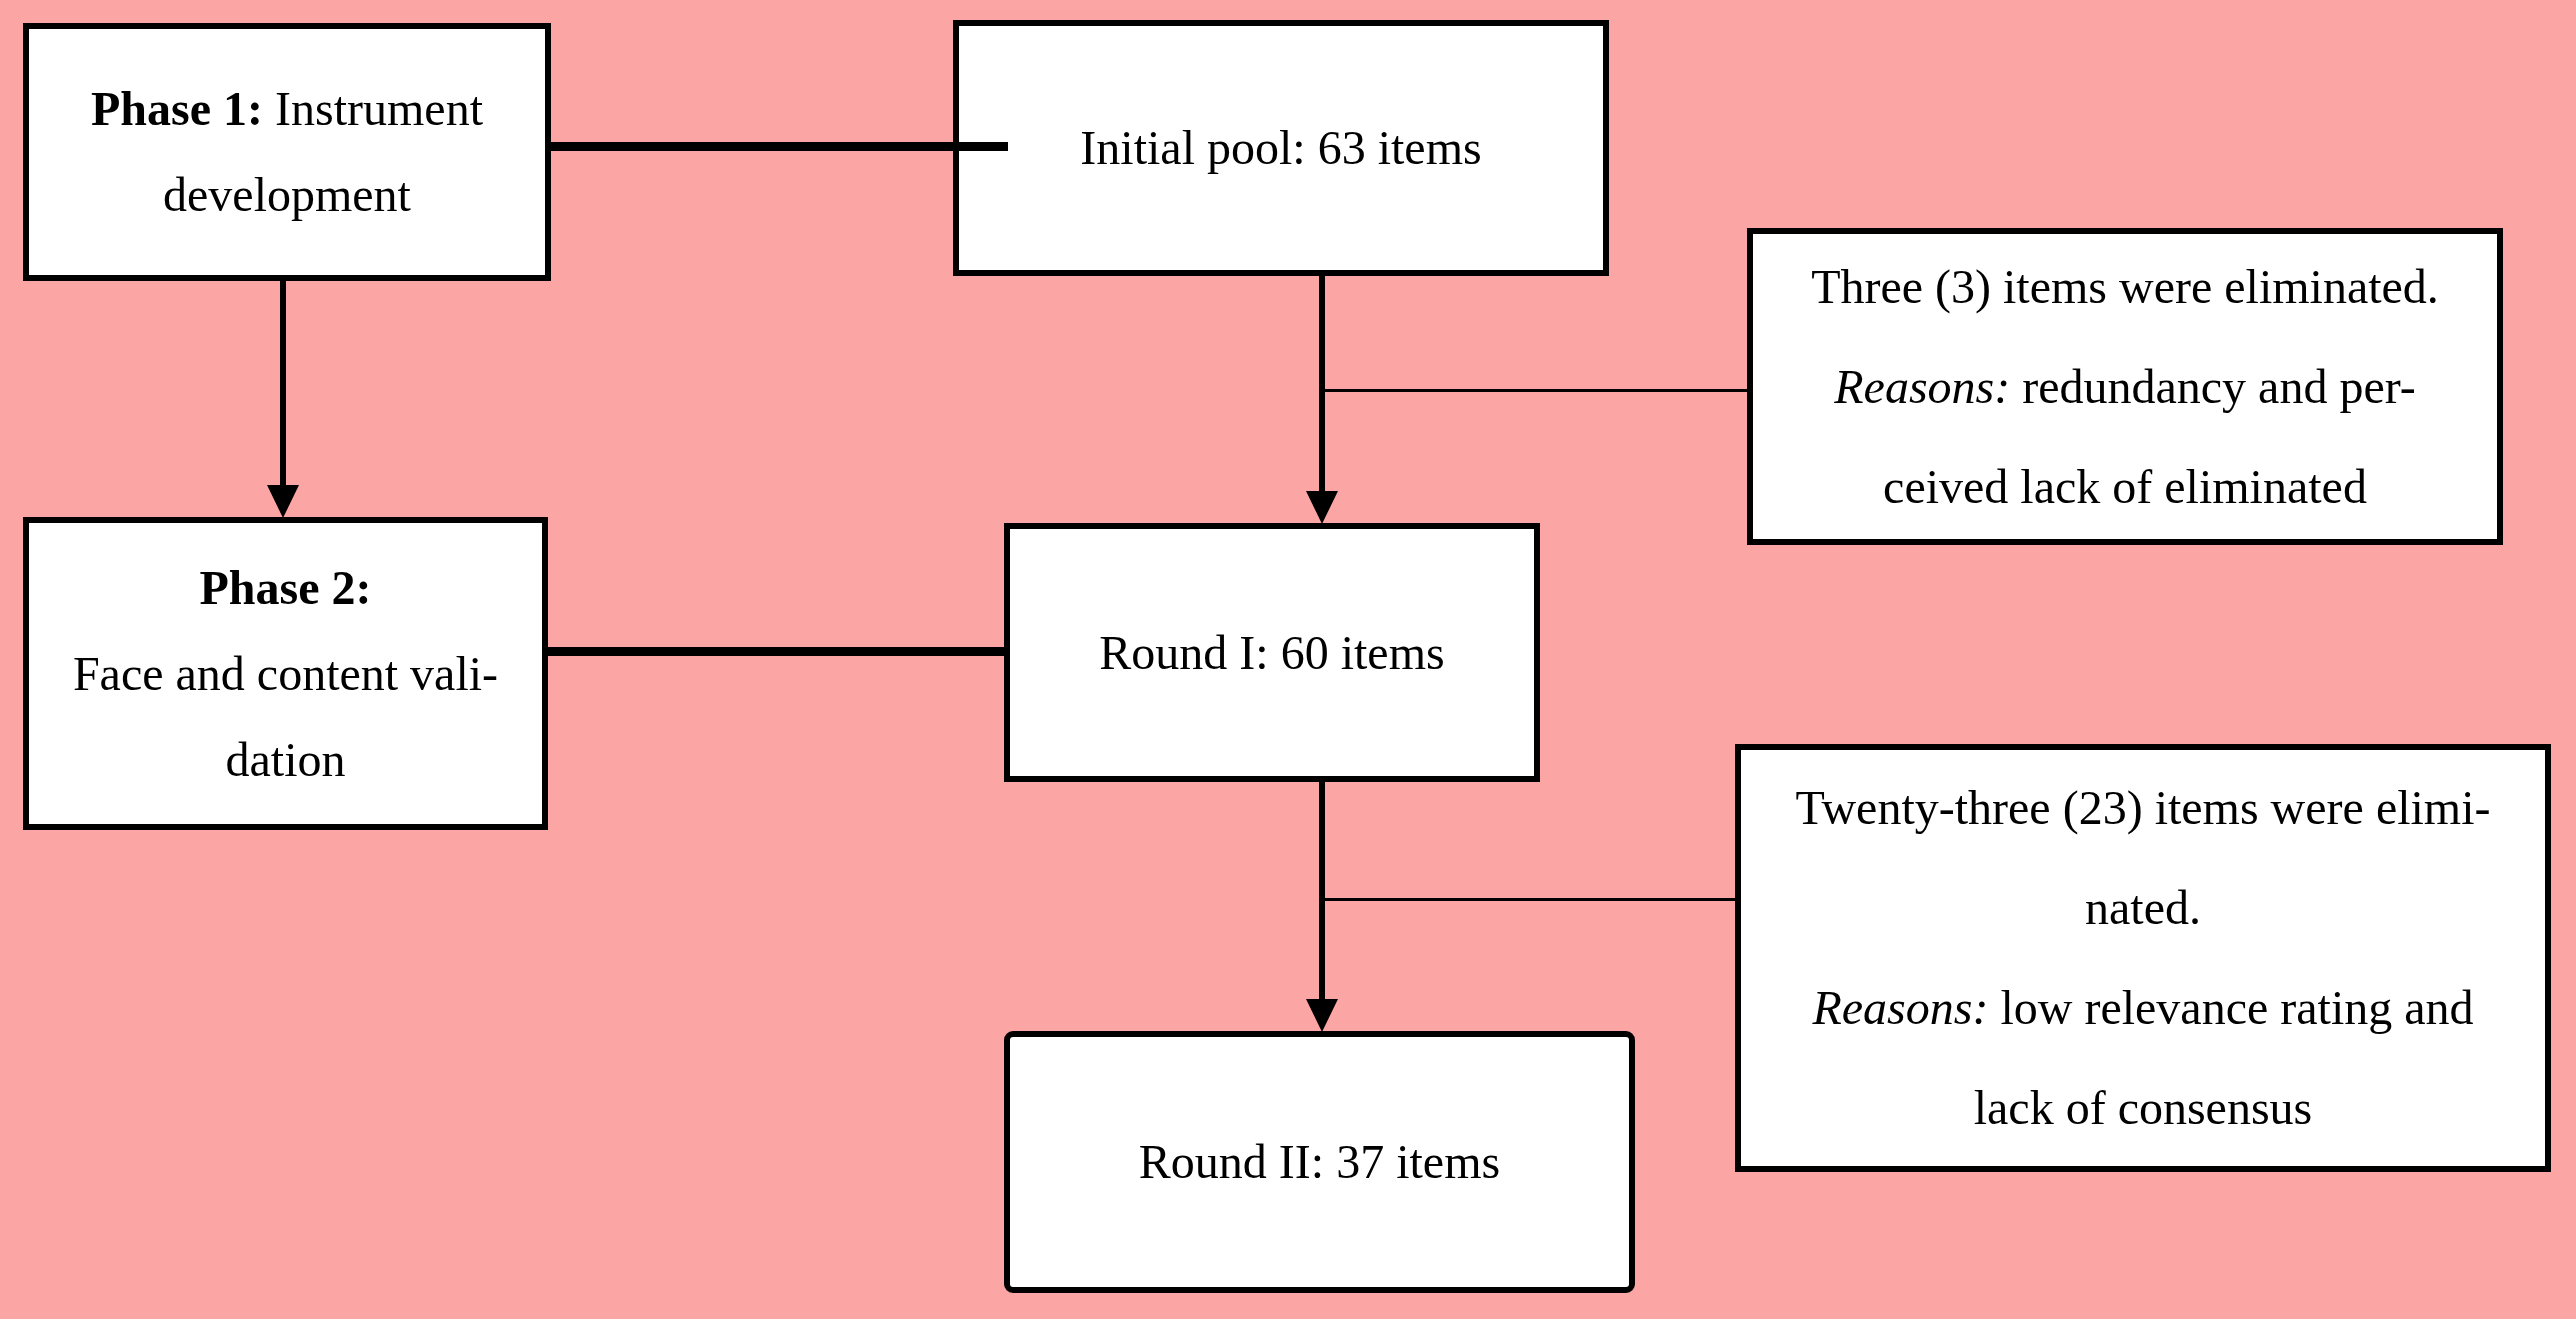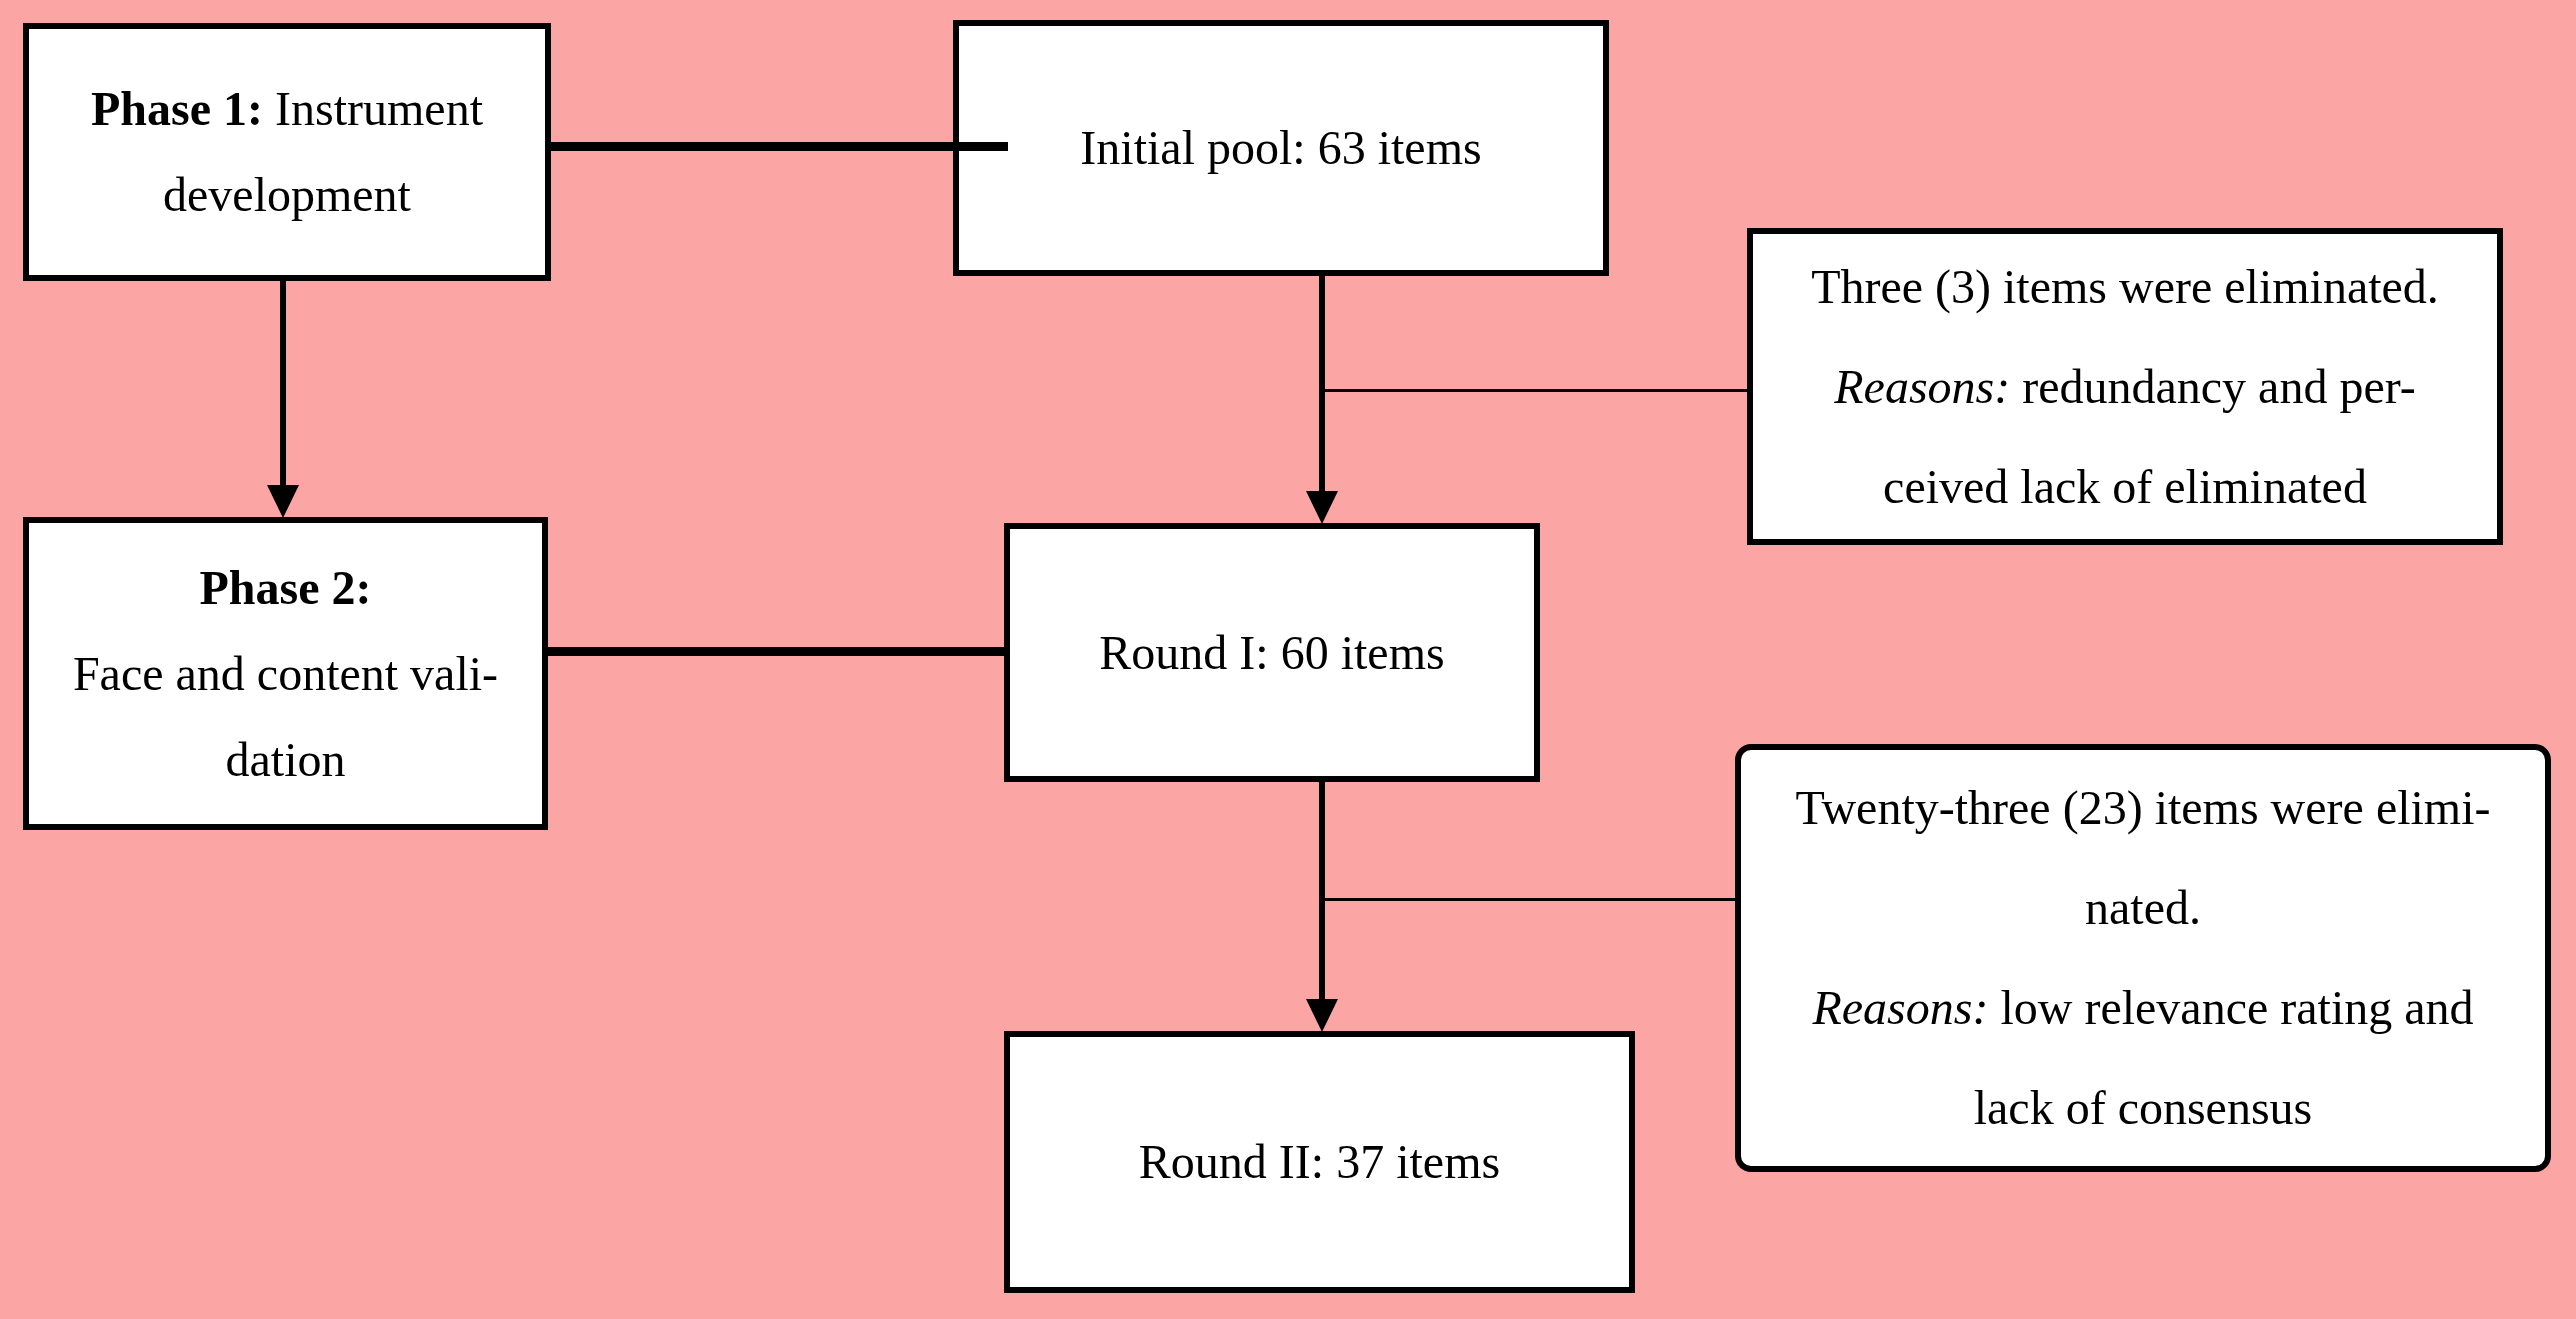--- a/index.html
+++ b/index.html
@@ -34,22 +34,22 @@
   .single .tline { line-height: 60px; }
   .bold { font-weight: bold; }
   .italic { font-style: italic; }
 
   
   #box-phase1        { left: 23px;   top: 23px;   width: 528px;  height: 258px; }
   #box-initial-pool  { left: 953px; top: 20px;   width: 656px;  height: 256px; }
   #box-three-items   { left: 1747px; top: 228px;  width: 756px; height: 317px; }
   #box-phase2        { left: 23px;   top: 517px;  width: 525px;  height: 313px; }
   #box-round1        { left: 1004px; top: 523px;  width: 536px;  height: 259px; }
-  #box-twenty-three  { left: 1735px; top: 744px; width: 816px; height: 428px; border-radius: 16px; }
-  #box-round2        { left: 1004px; top: 1031px; width: 631px;  height: 262px; }
+  #box-twenty-three  { left: 1735px; top: 744px; width: 816px; height: 428px; }
+  #box-round2        { left: 1004px; top: 1031px; width: 631px;  height: 262px; border-radius: 9px; }
 
   
   .hline, .vline {
     position: absolute;
     background: #000000;
   }
   #conn-thick-top     { left: 550px;  top: 142px;  width: 458px; height: 8.6px; }
   #conn-thick-mid     { left: 547px;  top: 647px;  width: 458px; height: 8.6px; }
   #conn-thin-top      { left: 1319px; top: 389px;  width: 428px; height: 3.3px; }
   #conn-thin-bottom   { left: 1319px; top: 898px; width: 416px; height: 3.3px; }

